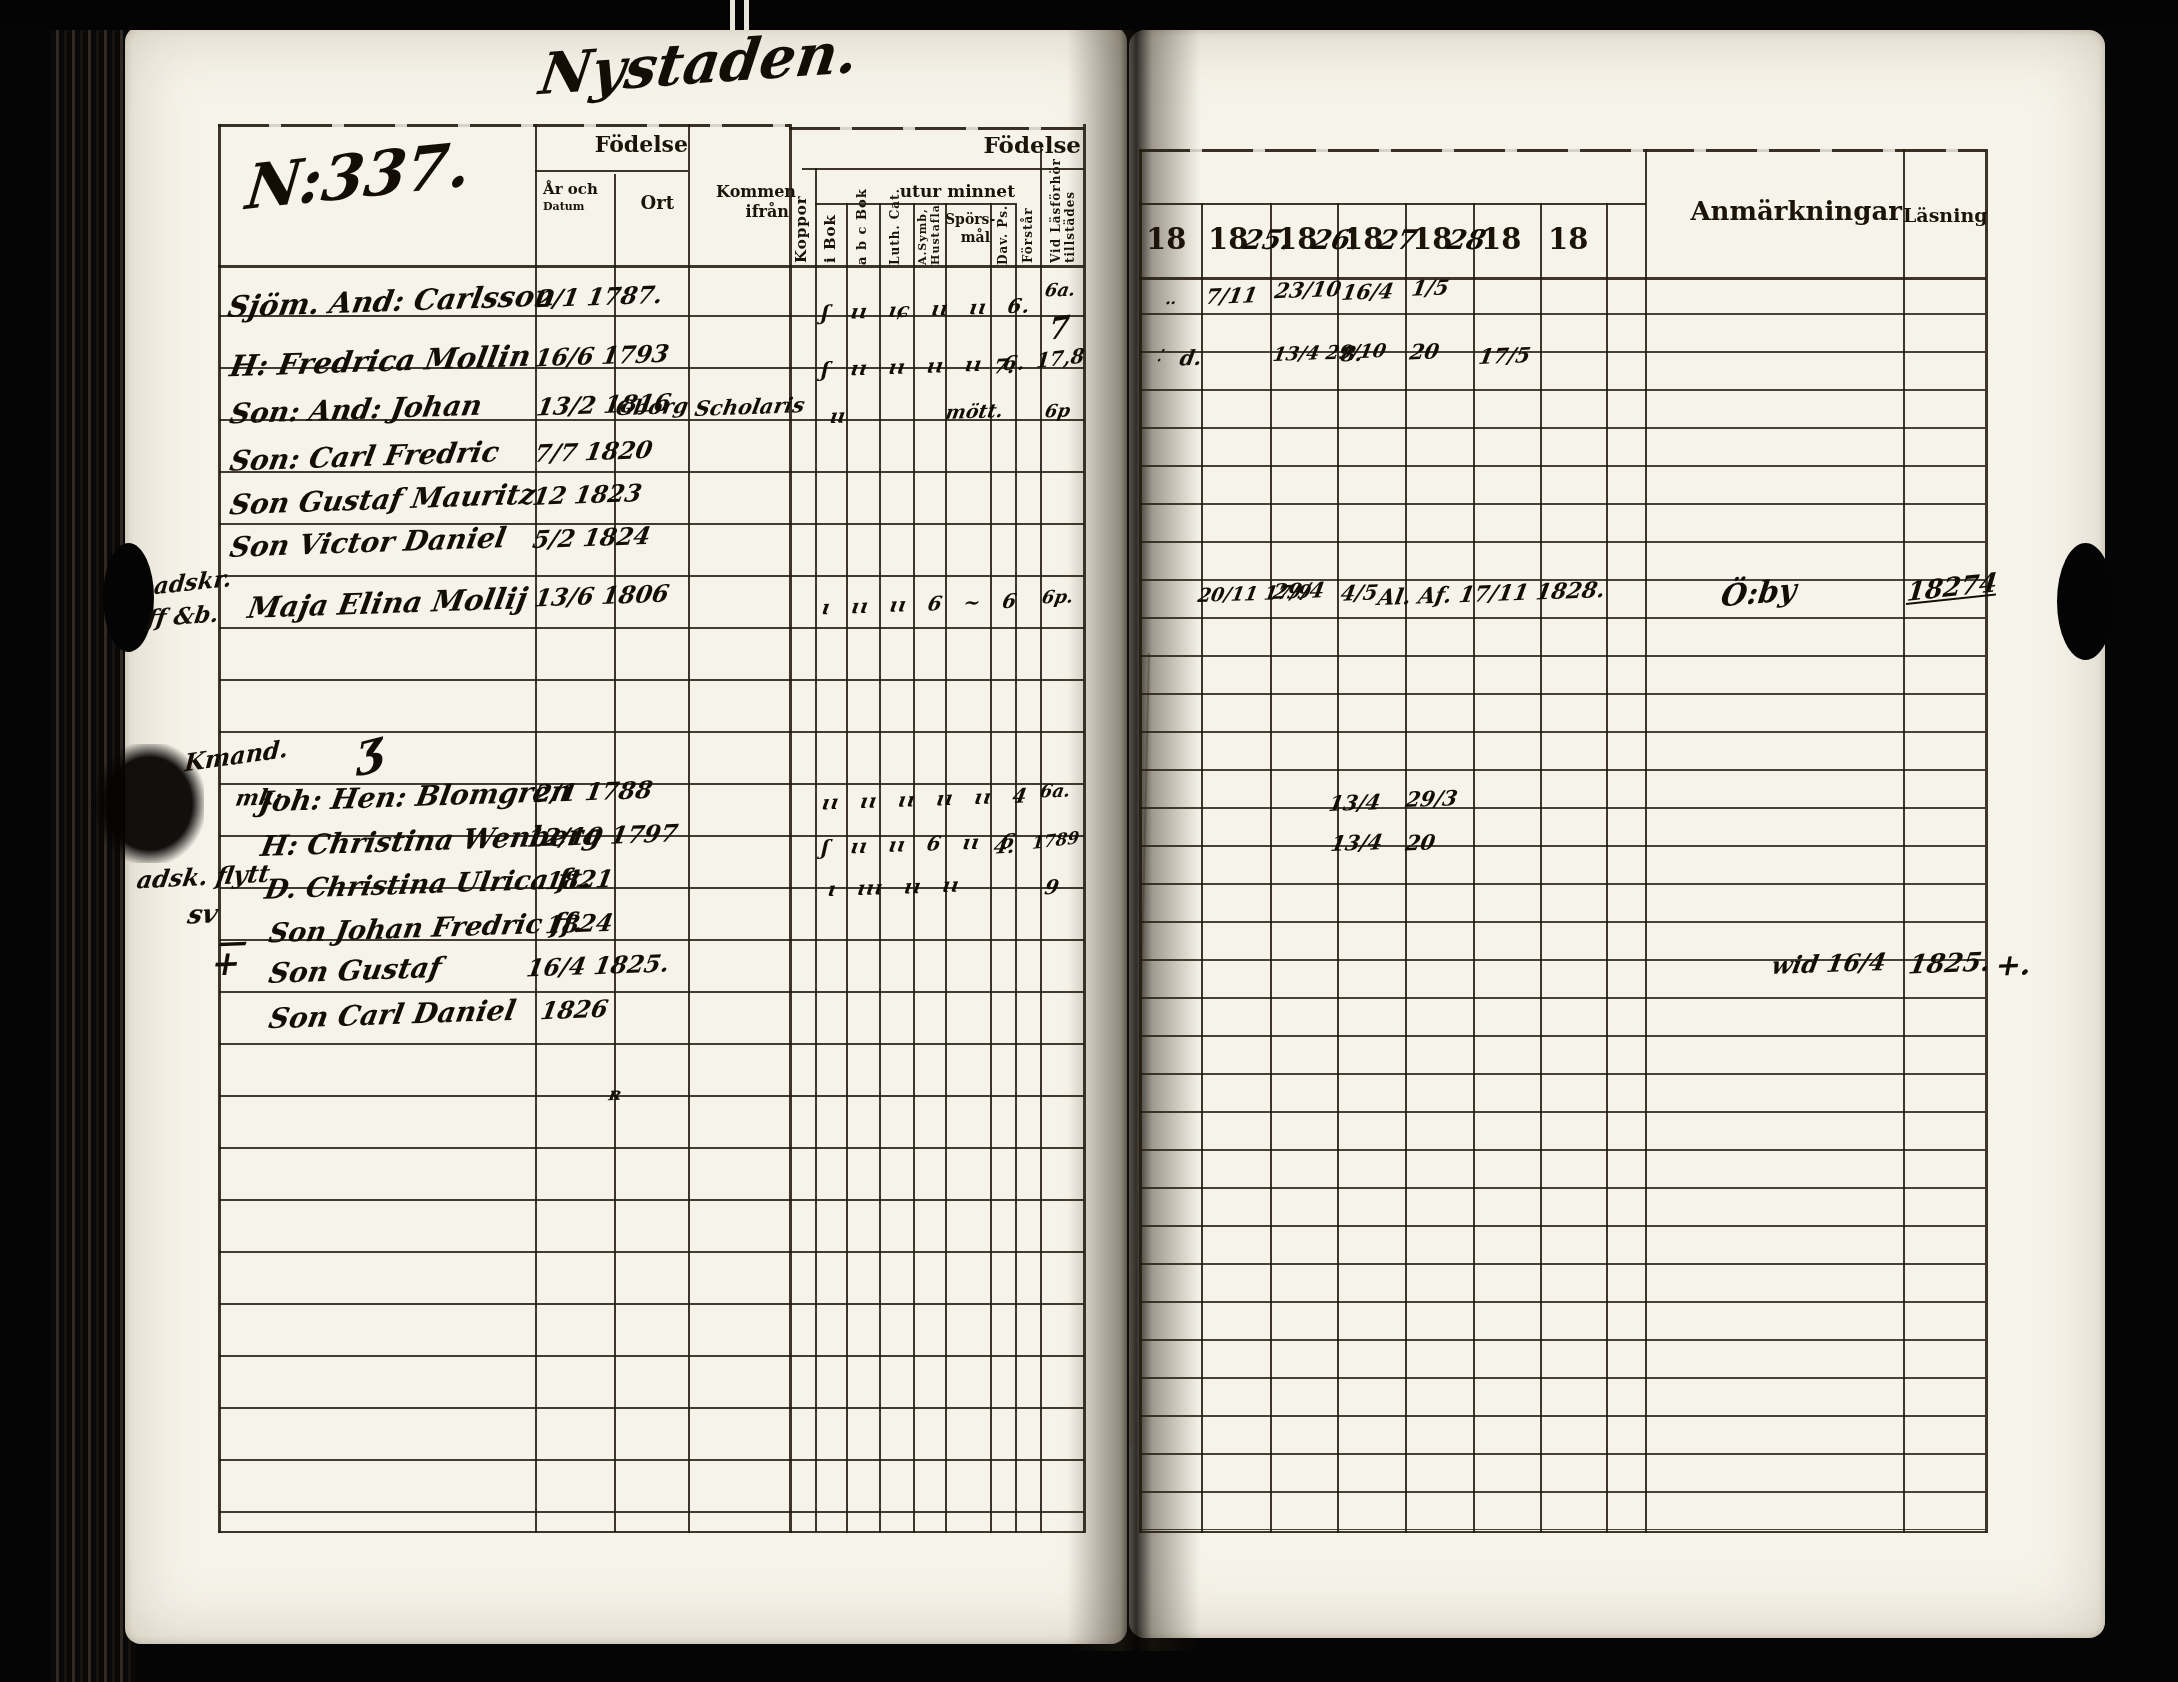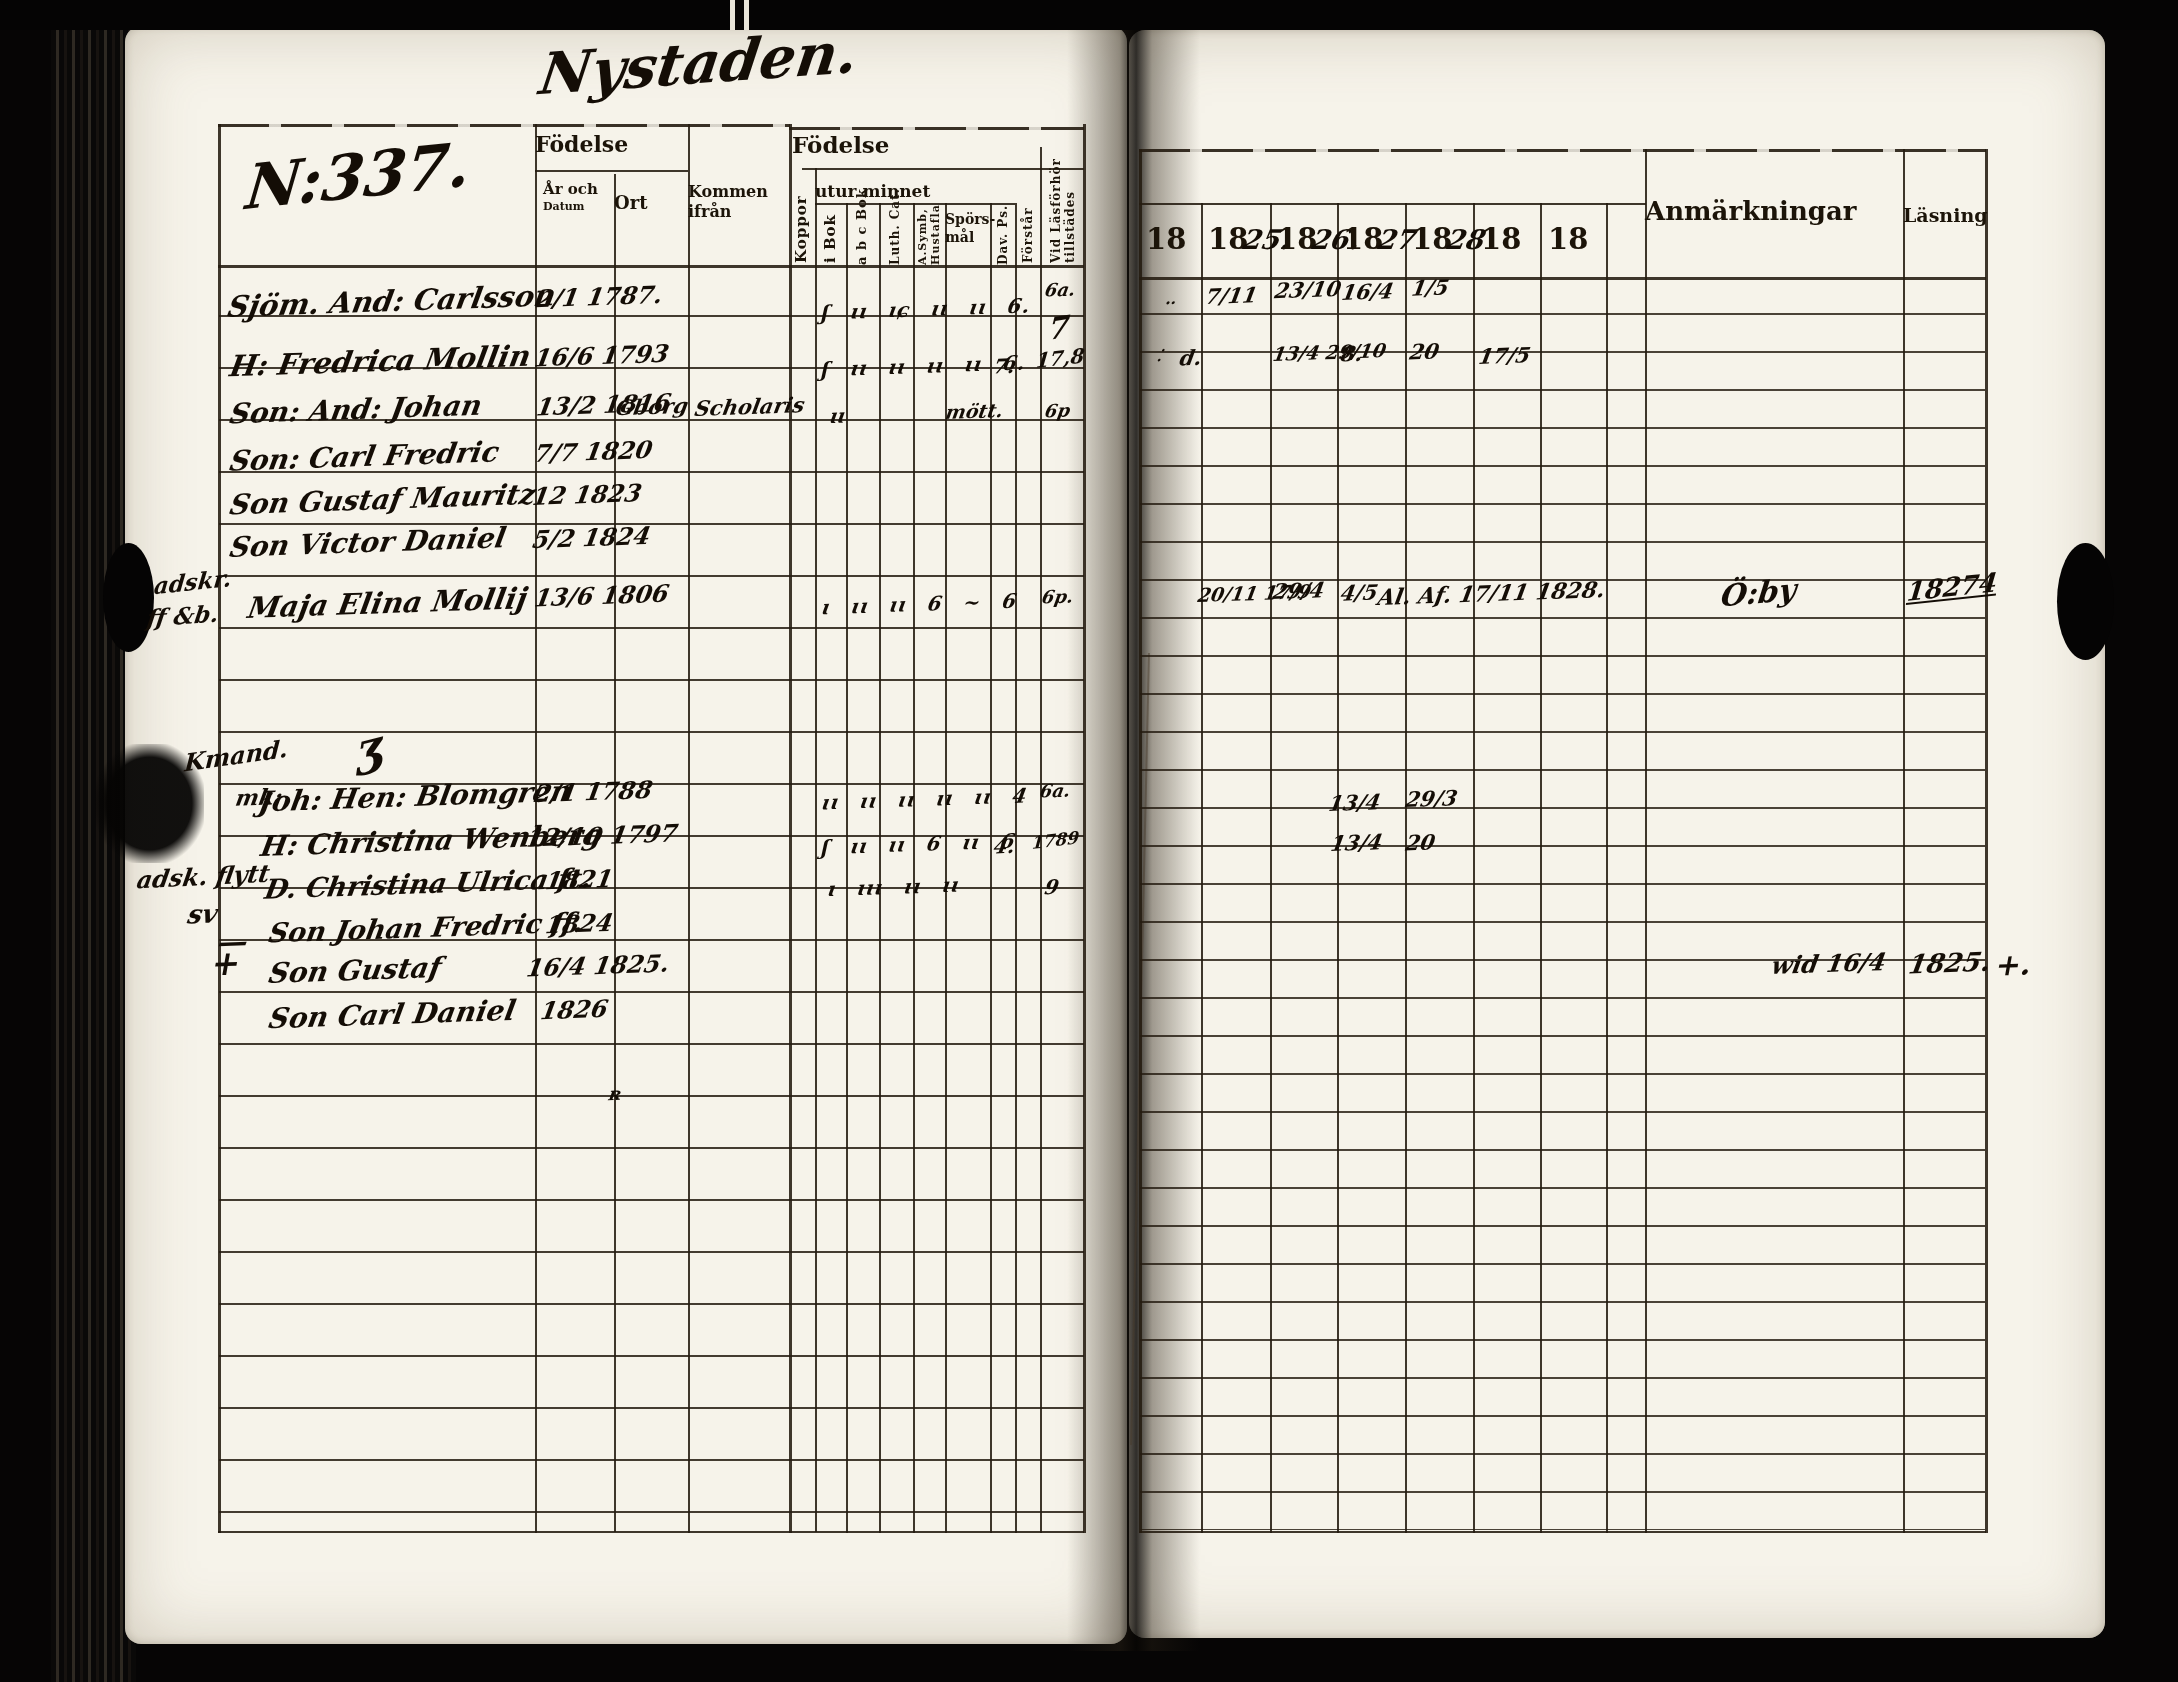--- a/index.html
+++ b/index.html
@@ -22,21 +22,21 @@
   .thick{width:3px;}
   .hthick{height:3px;}
   .dashed{background:repeating-linear-gradient(90deg,rgba(36,27,16,.9) 0 51px,rgba(36,27,16,.15) 51px 63px);}
   .rows-left{position:absolute;left:219px;top:265px;width:865px;height:1266px;
         background:repeating-linear-gradient(180deg,rgba(0,0,0,0) 0 50px,rgba(36,27,16,.85) 50px 52px);}
   .rows-right{position:absolute;left:1140px;top:277px;width:845px;height:1253px;
         background:repeating-linear-gradient(180deg,rgba(0,0,0,0) 0 36px,rgba(36,27,16,.82) 36px 38px);}
 
   .plabel{position:absolute;color:#1c1409;font-weight:700;line-height:1.05;white-space:nowrap;
         font-family:"DejaVu Serif",serif;}
-  .ctr{text-align:left;}
+  .ctr{text-align:right;}
   .rotbox{position:absolute;display:flex;flex-direction:row;gap:1px;}
   .rot{writing-mode:vertical-rl;transform:rotate(180deg);color:#1c1409;font-weight:700;
         font-size:15px;letter-spacing:1px;line-height:1.05;font-family:"DejaVu Serif",serif;white-space:nowrap;}
 
   .hw{position:absolute;font-family:"DejaVu Serif",serif;font-style:italic;font-weight:700;
         color:#140d06;white-space:nowrap;line-height:1;
         transform:rotate(var(--r,-2deg)) skewX(-12deg);}
   .marks{word-spacing:13px;letter-spacing:1px;}
   .yearcell{position:absolute;color:#1c1409;font-weight:700;font-size:29px;}
   .ywr{font-family:"DejaVu Serif",serif;font-style:italic;font-weight:700;color:#140d06;

